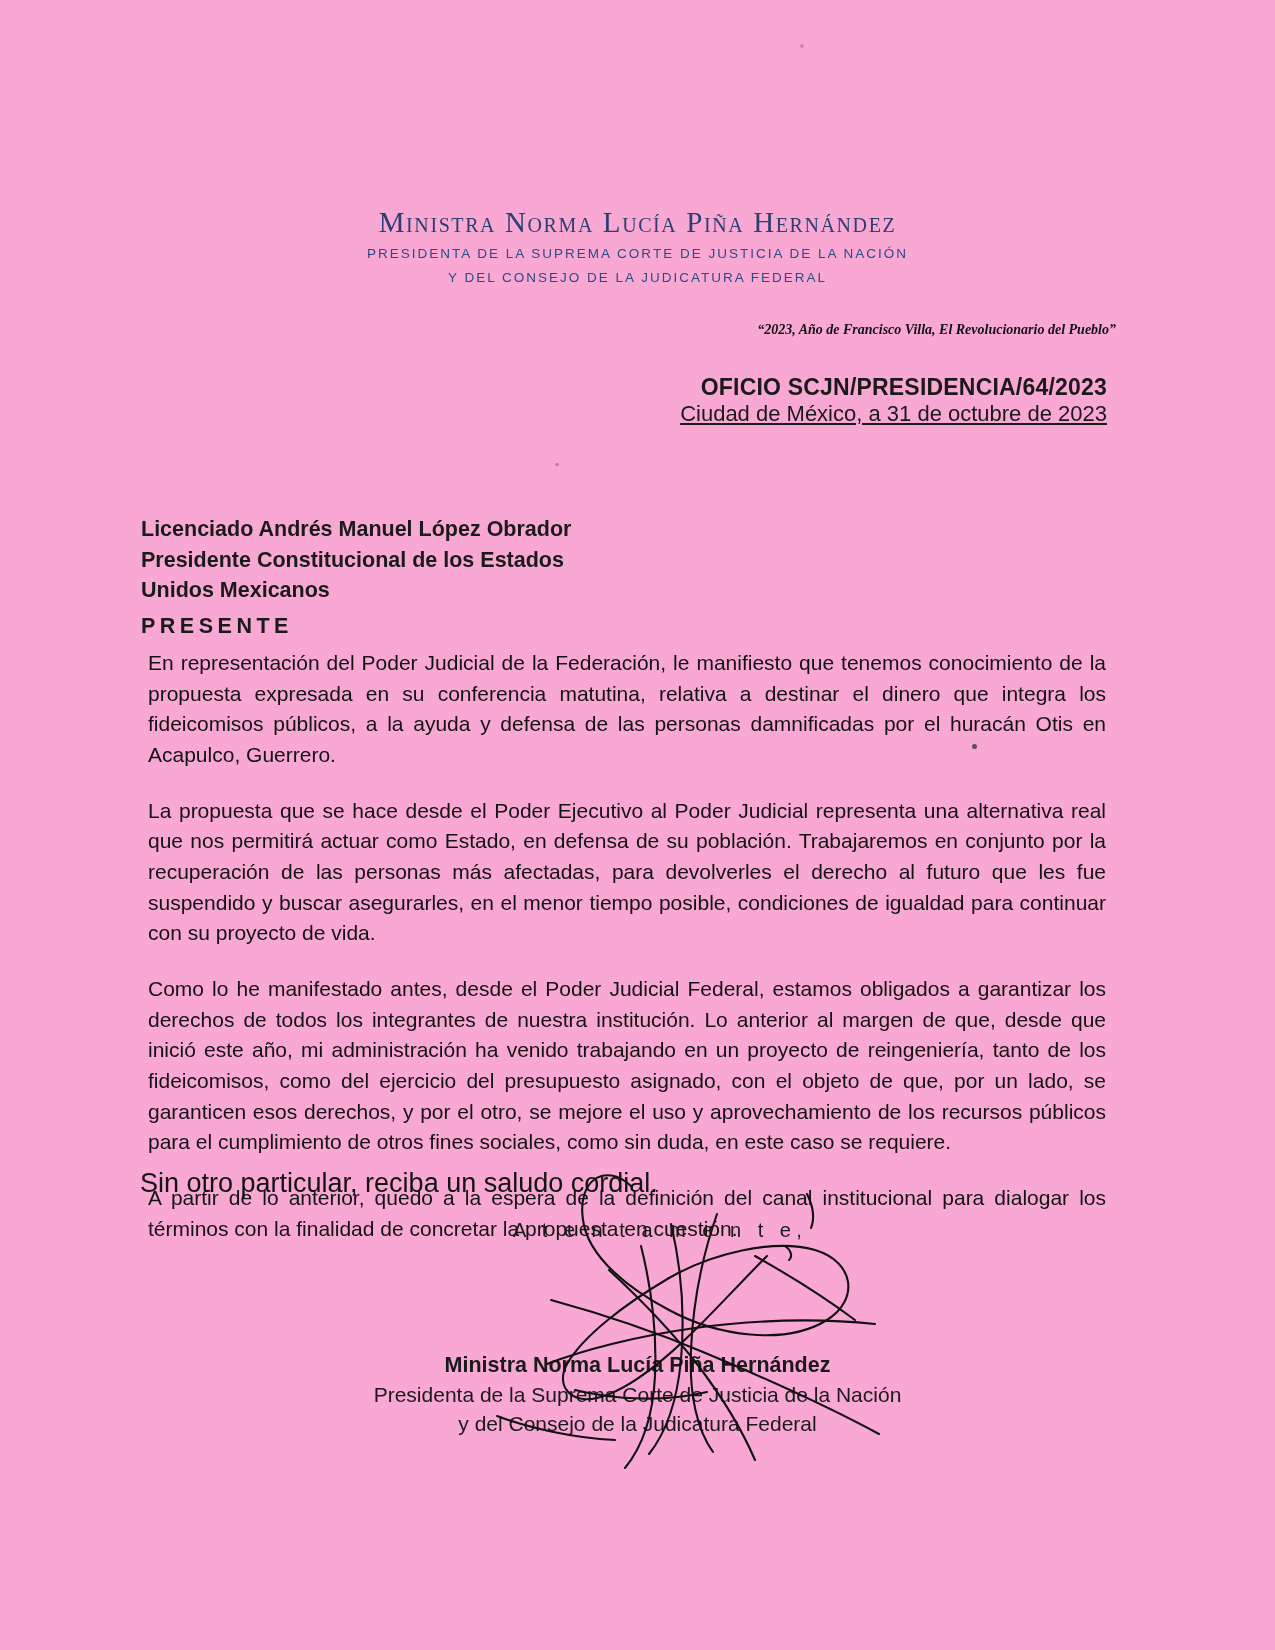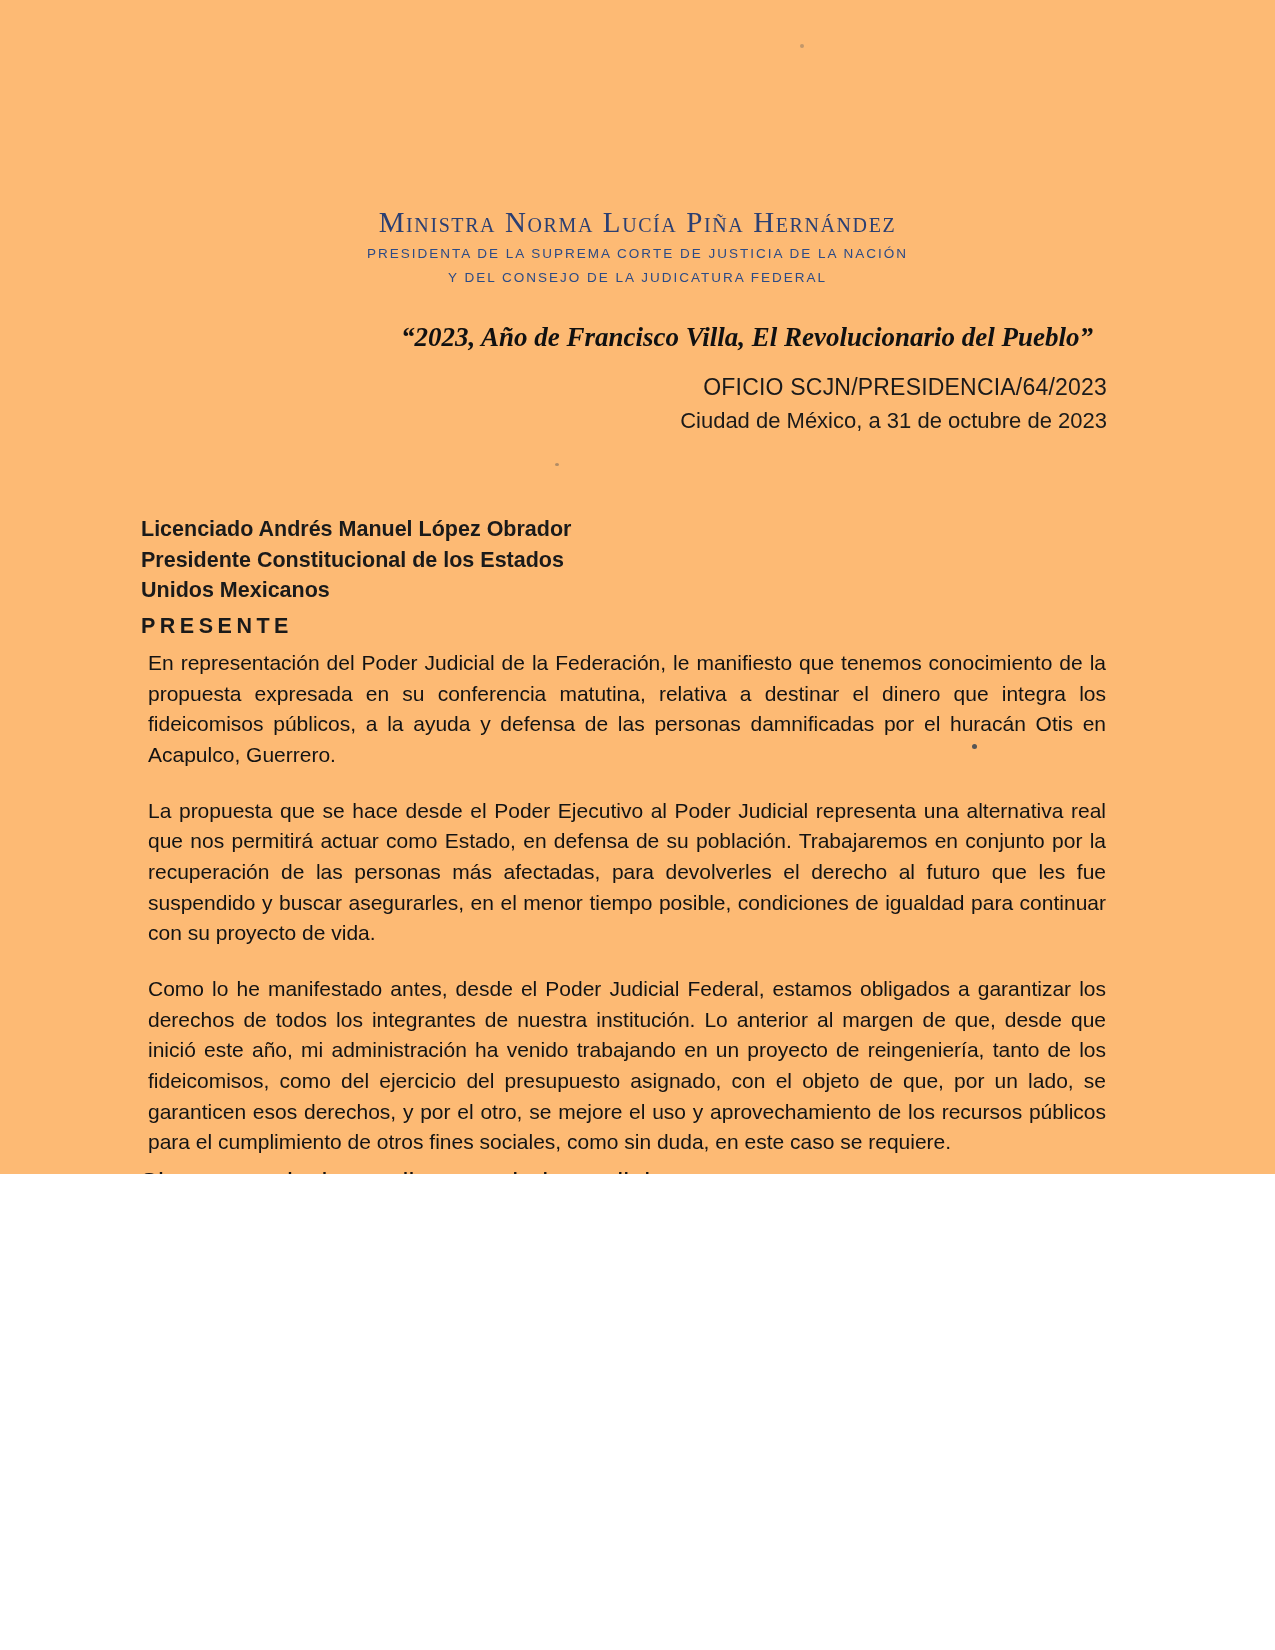--- a/index.html
+++ b/index.html
@@ -4,22 +4,22 @@
 <title>Oficio SCJN/PRESIDENCIA/64/2023</title>
 <style>
   html, body {
     margin: 0;
     padding: 0;
     background: #ffffff;
   }
   .page {
     position: relative;
     width: 1275px;
-    height: 1174px;
-    background: #fdba74;
+    height: 1650px;
+    background: #f9a8d4;
     overflow: hidden;
     font-family: "Liberation Sans", sans-serif;
     color: #1a1a1a;
   }
 
   
   .letterhead {
     position: absolute;
     left: 0;
     top: 206px;
@@ -43,47 +43,47 @@
     margin-top: 7px;
     white-space: nowrap;
   }
   .lh-sub2 {
     margin-top: 9px;
   }
 
   
   .slogan {
     position: absolute;
-    right: 182px;
+    right: 159px;
     top: 322px;
     font-family: "Liberation Serif", serif;
     font-style: italic;
     font-weight: bold;
-    font-size: 27px;
+    font-size: 14px;
     color: #111;
     white-space: nowrap;
   }
 
   
   .oficio-block {
     position: absolute;
     right: 168px;
     top: 374px;
     text-align: right;
   }
   .oficio-no {
     font-size: 23px;
-    font-weight: normal;
+    font-weight: bold;
     letter-spacing: 0.2px;
     white-space: nowrap;
   }
   .oficio-date {
     font-size: 22px;
-    margin-top: 7px;
-    white-space: nowrap;
+    white-space: nowrap;
+    text-decoration: underline;
   }
 
   
   .addressee {
     position: absolute;
     left: 141px;
     top: 514px;
     font-weight: bold;
     font-size: 21.5px;
     line-height: 1.42;

